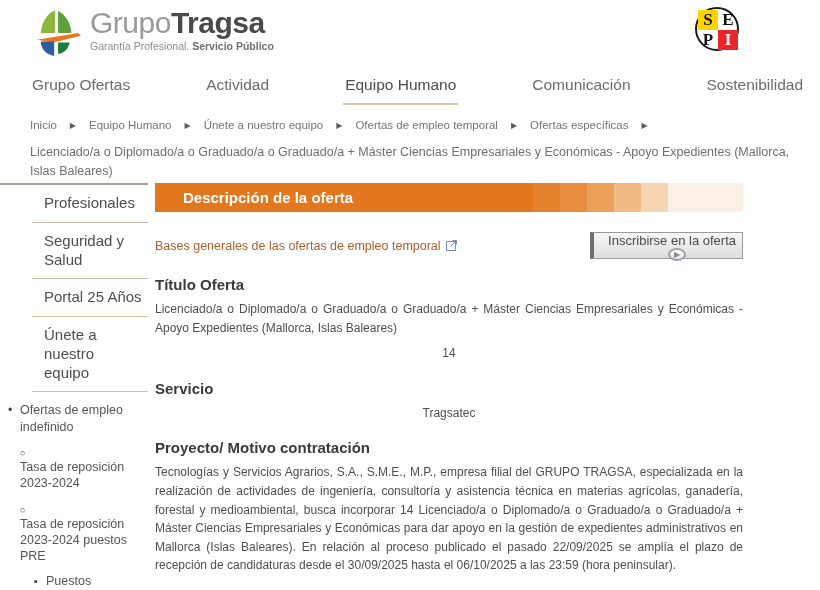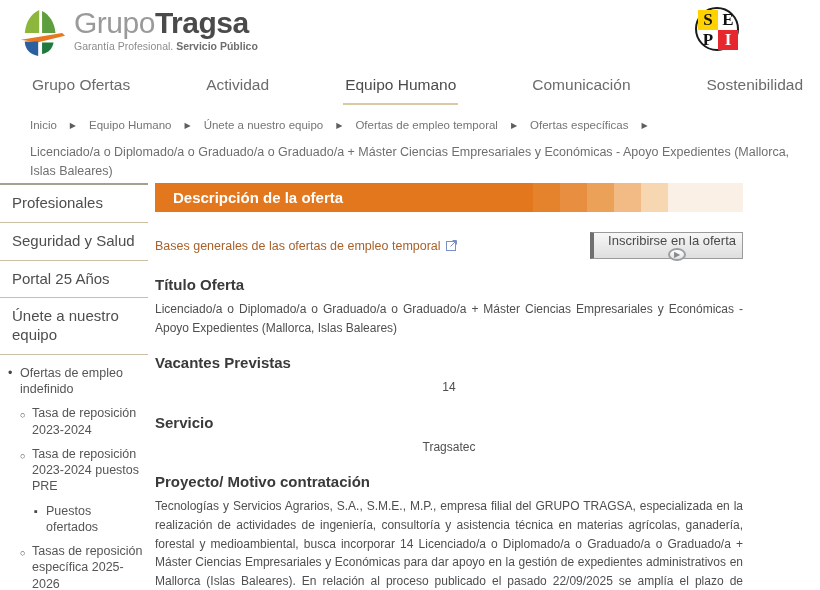--- a/index.html
+++ b/index.html
@@ -2,21 +2,21 @@
 <html><head>
 <meta charset="utf-8">
 <style>
   * { box-sizing: border-box; margin: 0; padding: 0; }
   html,body { width:820px; height:590px; overflow:hidden; background:#fff;
     font-family:"Liberation Sans", sans-serif; color:#4f4f4f; }
   .page { position:relative; width:820px; height:590px; }
 
   
   .header { position:relative; height:62px; }
-  .brand { position:absolute; left:20px; top:8px; display:flex; align-items:flex-start; cursor:pointer; }
+  .brand { position:absolute; left:36px; top:8px; display:flex; align-items:flex-start; cursor:pointer; }
   .brand-mark { margin-right:8px; }
   .brand-text { line-height:1; }
   .brand-name { font-size:30px; letter-spacing:-0.5px; }
   .brand-name .grupo { color:#9a9a9a; font-weight:400; }
   .brand-name .tragsa { color:#4a4a4a; font-weight:700; }
   .brand-tagline { font-size:10.5px; color:#8d8d8d; margin-top:3px; }
   .brand-tagline b { color:#6e6e6e; }
   .sepi { position:absolute; left:694px; top:6px; width:48px; height:48px; cursor:pointer; }
   .sepi-circle { position:absolute; left:1px; top:1px; width:44px; height:44px;
     border:2.5px solid #1a1a1a; border-radius:50%; }
@@ -41,36 +41,36 @@
 
   
   .page-title { margin:12px 0 0 30px; width:760px; font-size:12.5px; line-height:1.5; color:#6f6f6f; }
 
   
   .content { position:absolute; left:0; top:183px; width:820px; display:flex; }
 
   
   .sidebar { width:148px; flex:none; border-top:2px solid #a7a091; }
   .side-item { padding:9px 6px 9px 12px; font-size:15px; color:#4e4e4e;
-    border-bottom:1px solid #cbbfa5; line-height:1.25; cursor:pointer; }
+    border-bottom:1px solid #cbbfa5; line-height:1.25; cursor:pointer;margin-left:32px; }
   .side-sub { padding:10px 2px 0 8px; font-size:12.5px; color:#555; }
   .sub-row { display:flex; margin-bottom:8px; line-height:1.3; cursor:pointer; }
   .sub-row .mark { flex:none; width:12px; color:#444; }
   .lvl1 { padding-left:0; }
-  .lvl2 { padding-left:12px; }
+  .lvl2 { padding-left:12px;flex-direction:column; }
   .lvl3 { padding-left:26px; }
   .lvl1 .mark::before { content:"•"; }
   .lvl2 .mark::before { content:"○"; font-size:9px; position:relative; top:1px; }
   .lvl3 .mark::before { content:"▪"; font-size:11px; }
 
   
   .main { margin-left:7px; width:588px; }
   .section-bar { display:flex; height:29px; }
   .bar-label { flex:1; background:#e2771e; color:#fff; font-weight:700; font-size:15px;
-    line-height:29px; padding-left:18px; }
+    line-height:29px; padding-left:28px; }
   .bar-step { flex:none; height:29px; }
   .s1 { width:27px; background:#e5822c; } .s2 { width:27px; background:#e88e40; }
   .s3 { width:27px; background:#eca159; } .s4 { width:27px; background:#f2bb85; }
   .s5 { width:27px; background:#f7d6b2; } .s6 { width:75px; background:#faf0e5; }
 
   .link-row { display:flex; justify-content:space-between; align-items:center; margin-top:20px; }
   .bases-link { font-size:12.5px; color:#a9612b; cursor:pointer; display:flex; align-items:flex-start; gap:5px; }
   .inscribe-btn { display:flex; align-items:center; height:27px; border:1px solid #9a9a9a;
     border-left:4px solid #6f6f6f; background:linear-gradient(#f7f7f7,#dedede);
     padding:0 6px 0 14px; font-size:13px; color:#4a4a4a; cursor:pointer;flex-direction:column; }
@@ -190,21 +190,20 @@
         </span>
         <span class="inscribe-btn">
           <span>Inscribirse en la oferta</span>
           <span class="circle">▶</span>
         </span>
       </div>
 
       <div class="sec-heading">Título Oferta</div>
       <div class="sec-body">Licenciado/a o Diplomado/a o Graduado/a o Graduado/a + Máster Ciencias Empresariales y Económicas - Apoyo Expedientes (Mallorca, Islas Baleares)</div>
 
-      <div class="sec-heading">Vacantes Previstas</div>
       <div class="sec-body plain">14</div>
 
       <div class="sec-heading">Servicio</div>
       <div class="sec-body plain">Tragsatec</div>
 
       <div class="sec-heading">Proyecto/ Motivo contratación</div>
       <div class="sec-body">Tecnologías y Servicios Agrarios, S.A., S.M.E., M.P., empresa filial del GRUPO TRAGSA, especializada en la realización de actividades de ingeniería, consultoría y asistencia técnica en materias agrícolas, ganadería, forestal y medioambiental, busca incorporar 14 Licenciado/a o Diplomado/a o Graduado/a o Graduado/a + Máster Ciencias Empresariales y Económicas para dar apoyo en la gestión de expedientes administrativos en Mallorca (Islas Baleares). En relación al proceso publicado el pasado 22/09/2025 se amplía el plazo de recepción de candidaturas desde el 30/09/2025 hasta el 06/10/2025 a las 23:59 (hora peninsular).</div>
 
     </div>
   </div>

